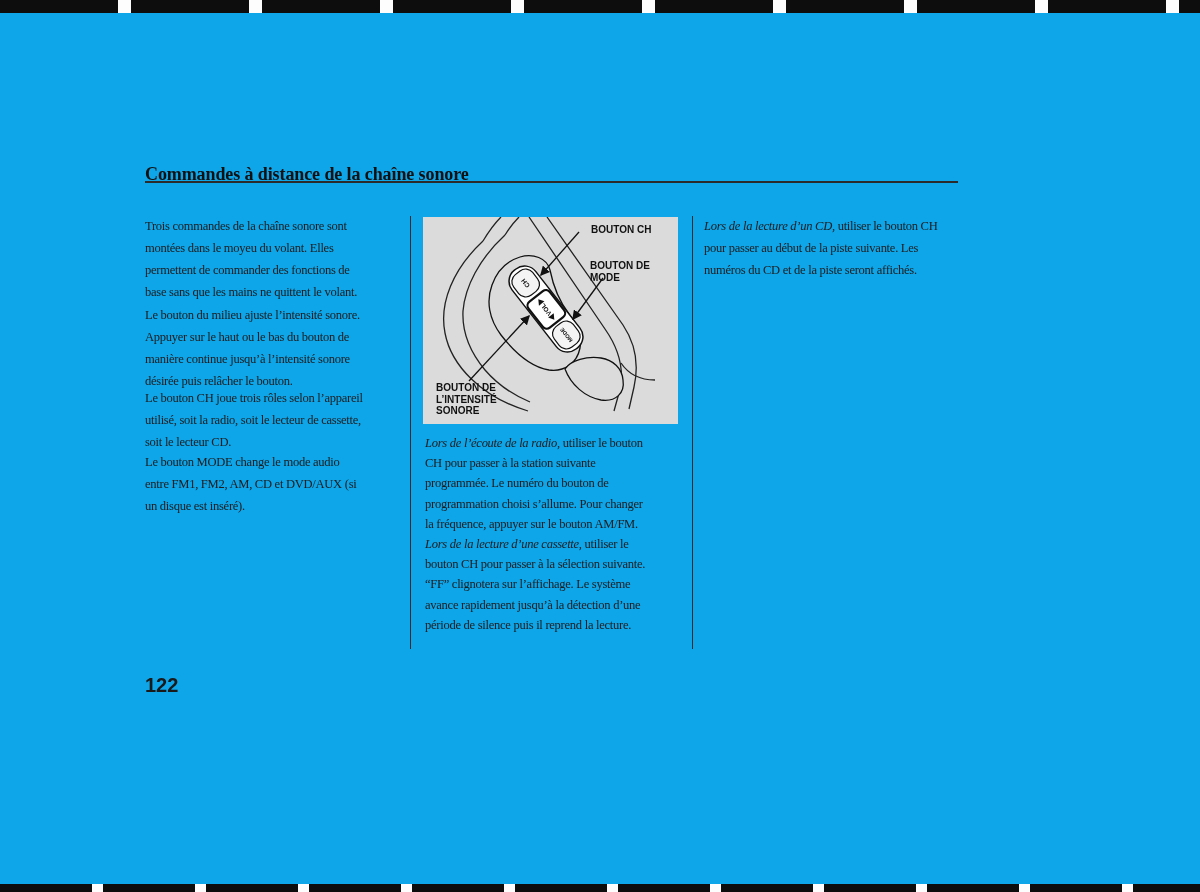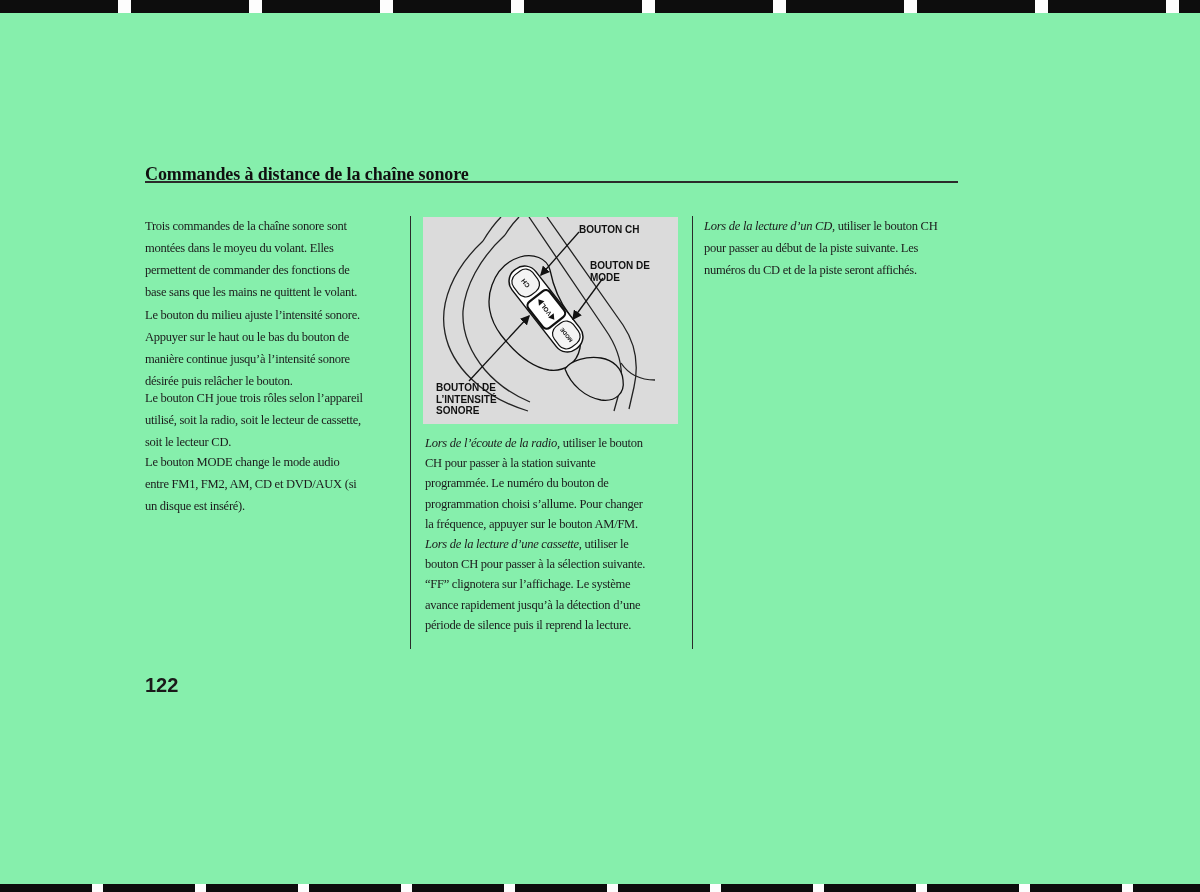--- a/index.html
+++ b/index.html
@@ -1,16 +1,16 @@
 <!DOCTYPE html>
 <html><head>
 <meta charset="utf-8">
 <style>
   html,body{margin:0;padding:0;background:#ffffff;}
-  .page{position:relative;width:1200px;height:892px;background:#86efac;overflow:hidden;
+  .page{position:relative;width:1200px;height:892px;background:#0ea5e9;overflow:hidden;
         font-family:"Liberation Serif",serif;color:#1c1c1c;}
 
   
   .scan-top{position:absolute;left:0;top:0;width:1200px;height:13px;
     background:repeating-linear-gradient(90deg,#0d0d0d 0 118px,#fdfdfd 118px 131px);}
   .scan-bottom{position:absolute;left:0;bottom:0;width:1200px;height:8px;
     background:repeating-linear-gradient(90deg,#0d0d0d 0 92px,#fdfdfd 92px 103px);}
 
   .title{position:absolute;left:145px;top:152px;font-size:18px;font-weight:bold;
     letter-spacing:-0.1px;color:#101010;}
@@ -33,21 +33,21 @@
   .lp4{left:145px;top:451px;width:285px;}
   .mp1{left:425px;top:433px;width:288px;}
   .mp2{left:425px;top:534px;width:288px;}
   .rp1{left:704px;top:215px;width:280px;}
 
   
   .diagram{position:absolute;left:423px;top:217px;width:255px;height:207px;}
   .diagram svg{position:absolute;left:0;top:0;}
   .dlabel{position:absolute;font-family:"Liberation Sans",sans-serif;font-weight:bold;
     font-size:10px;line-height:11.5px;color:#111;white-space:pre-line;letter-spacing:0;}
-  .dl-ch{left:156px;top:7px;}
+  .dl-ch{left:168px;top:7px;}
   .dl-mode{left:167px;top:43px;}
   .dl-vol{left:13px;top:165px;}
 
   .pagenum{position:absolute;left:145px;top:674px;font-family:"Liberation Sans",sans-serif;
     font-weight:bold;font-size:20px;color:#1a1a1a;}
 </style>
 </head>
 <body>
 
 <div class="page">

